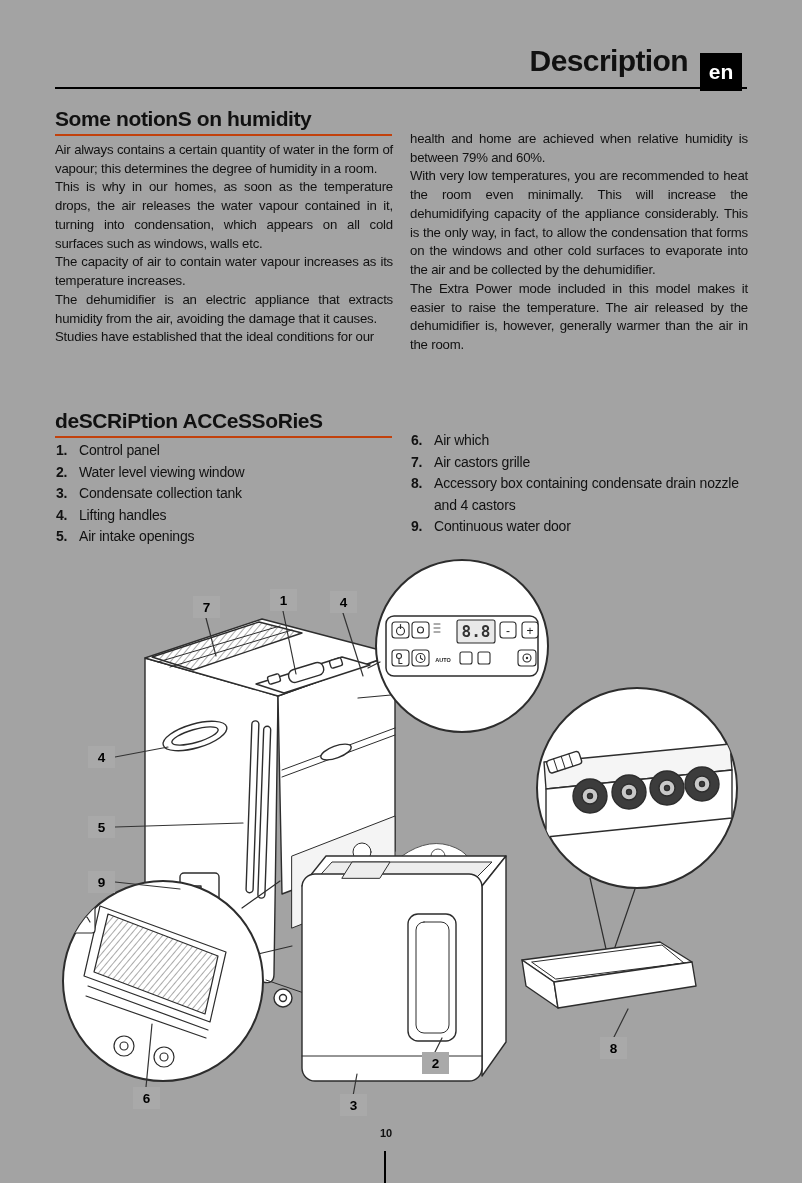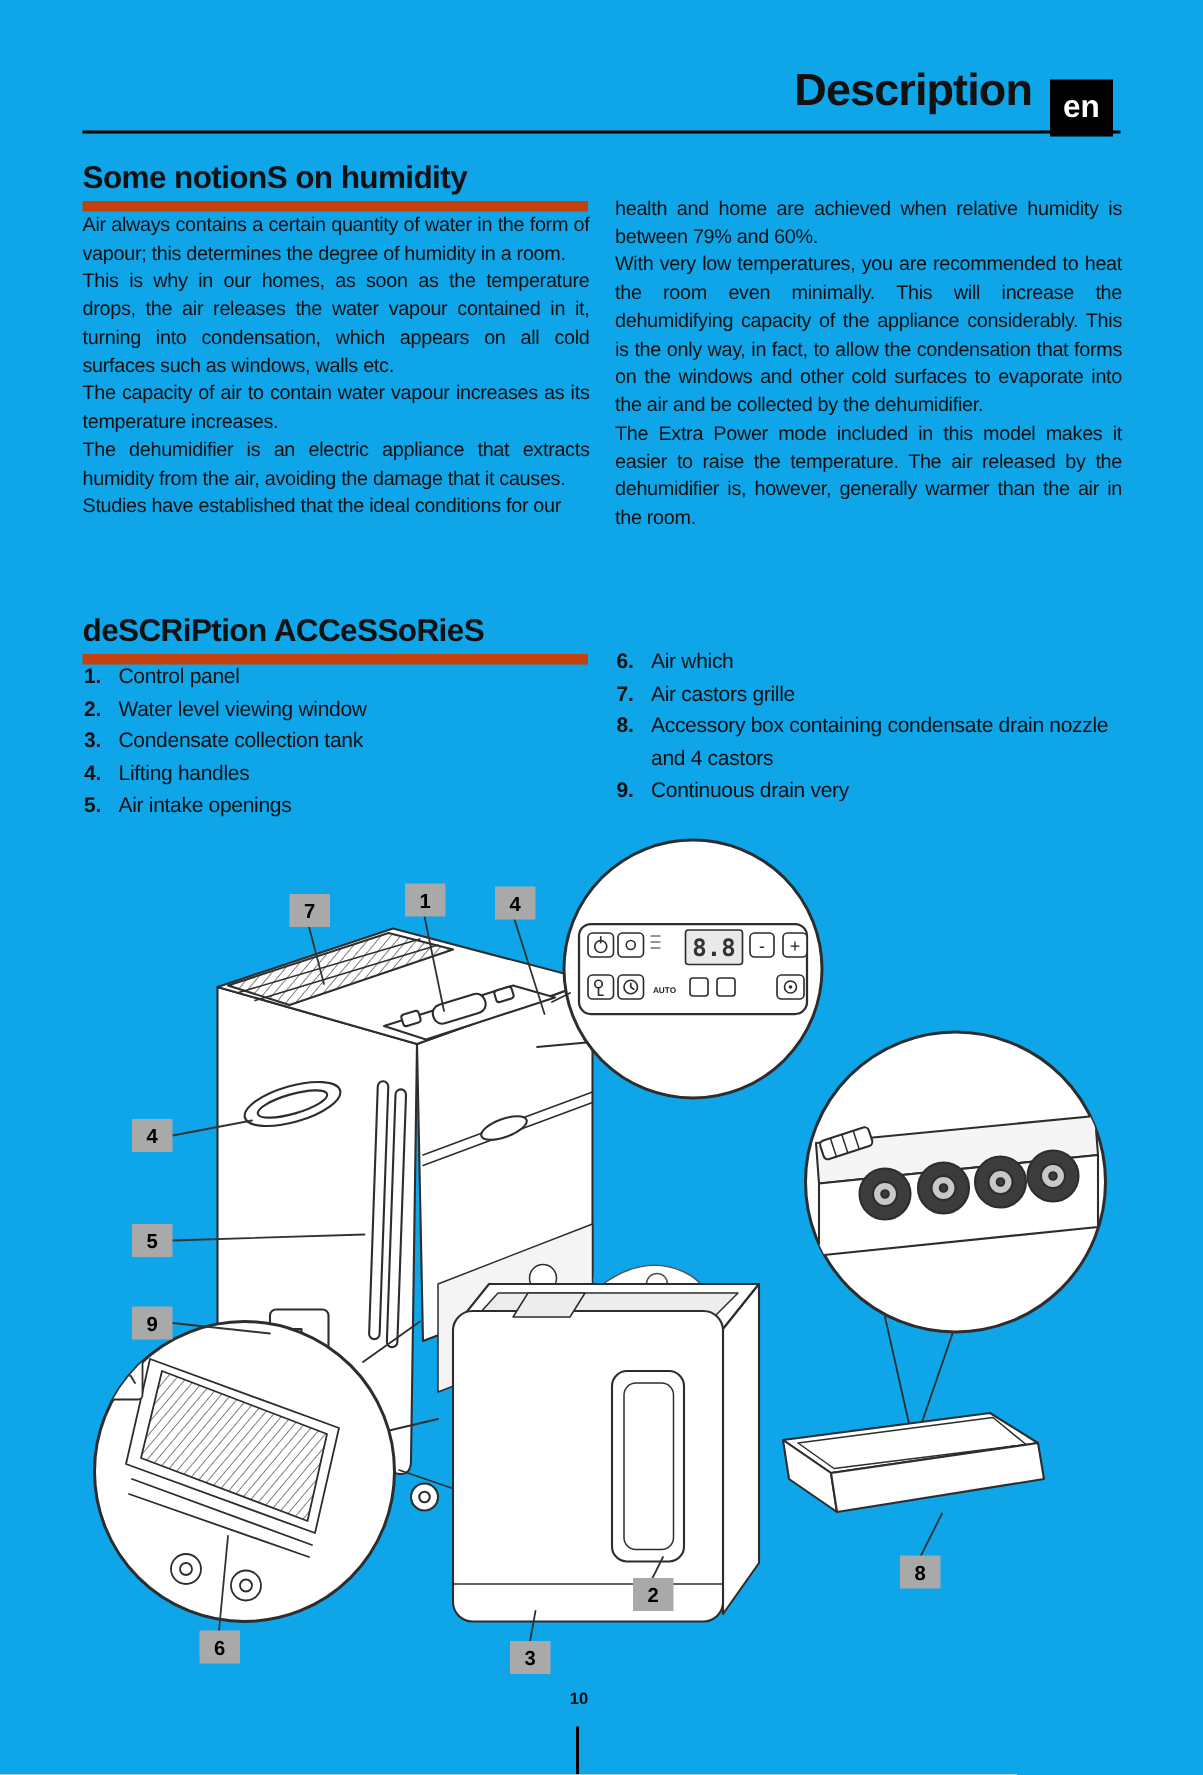--- a/index.html
+++ b/index.html
@@ -1,35 +1,35 @@
 <!DOCTYPE html>
 <html><head>
 <meta charset="utf-8">
 <style>
   * { margin:0; padding:0; box-sizing:border-box; }
   html,body { background:#ffffff; }
   .page {
     position:relative; width:802px; height:1183px; margin:0 auto;
-    background:#0ea5e9; color:#111; overflow:hidden;
+    background:#a3a3a3; color:#111; overflow:hidden;
     font-family:"Liberation Sans", sans-serif;
   }
   
   .title { position:absolute; top:44px; right:114px; font-size:30px; font-weight:bold; letter-spacing:-0.6px; }
   .lang-badge {
     position:absolute; top:53px; left:700px; width:42px; height:38px;
     background:#000; color:#fff; font-size:21px; font-weight:bold;
     display:flex; align-items:center; justify-content:center;
   }
   .header-rule { position:absolute; top:87px; left:55px; width:692px; height:2px; background:#000; }
 
   
   .sec-heading {
     position:absolute; left:55px; width:337px;
     font-size:21px; font-weight:bold; letter-spacing:-0.4px;
-    border-bottom:7px solid #c2410c; padding-bottom:3px;
+    border-bottom:2px solid #c2410c; padding-bottom:3px;
   }
   #sec1-h { top:107px; }
   #sec2-h { top:409px; }
 
   
   .colL { position:absolute; top:141px; left:55px;  width:338px; }
   .colR { position:absolute; top:130px; left:410px; width:338px; }
   .colL p, .colR p {
     font-size:13.2px; line-height:1.42; text-align:justify;
     letter-spacing:-0.2px;
@@ -109,21 +109,21 @@
     <li class="acc-item">
         <b class="num">7.</b>
         <span class="lab">Air castors grille</span>
       </li>
     <li class="acc-item">
         <b class="num">8.</b>
         <span class="lab">Accessory box containing condensate drain nozzle and 4 castors</span>
       </li>
     <li class="acc-item">
         <b class="num">9.</b>
-        <span class="lab">Continuous drain very</span>
+        <span class="lab">Continuous water door</span>
       </li>
   </ul>
 
   <div class="figure">
     <svg width="740" height="567" viewBox="0 0 740 567" xmlns="http://www.w3.org/2000/svg">
       <defs>
         <pattern id="h1" width="5" height="5" patternUnits="userSpaceOnUse" patternTransform="rotate(40)">
           <line x1="0" y1="0" x2="0" y2="5" stroke="#555" stroke-width="1"></line>
         </pattern>
         <clipPath id="clipL">

